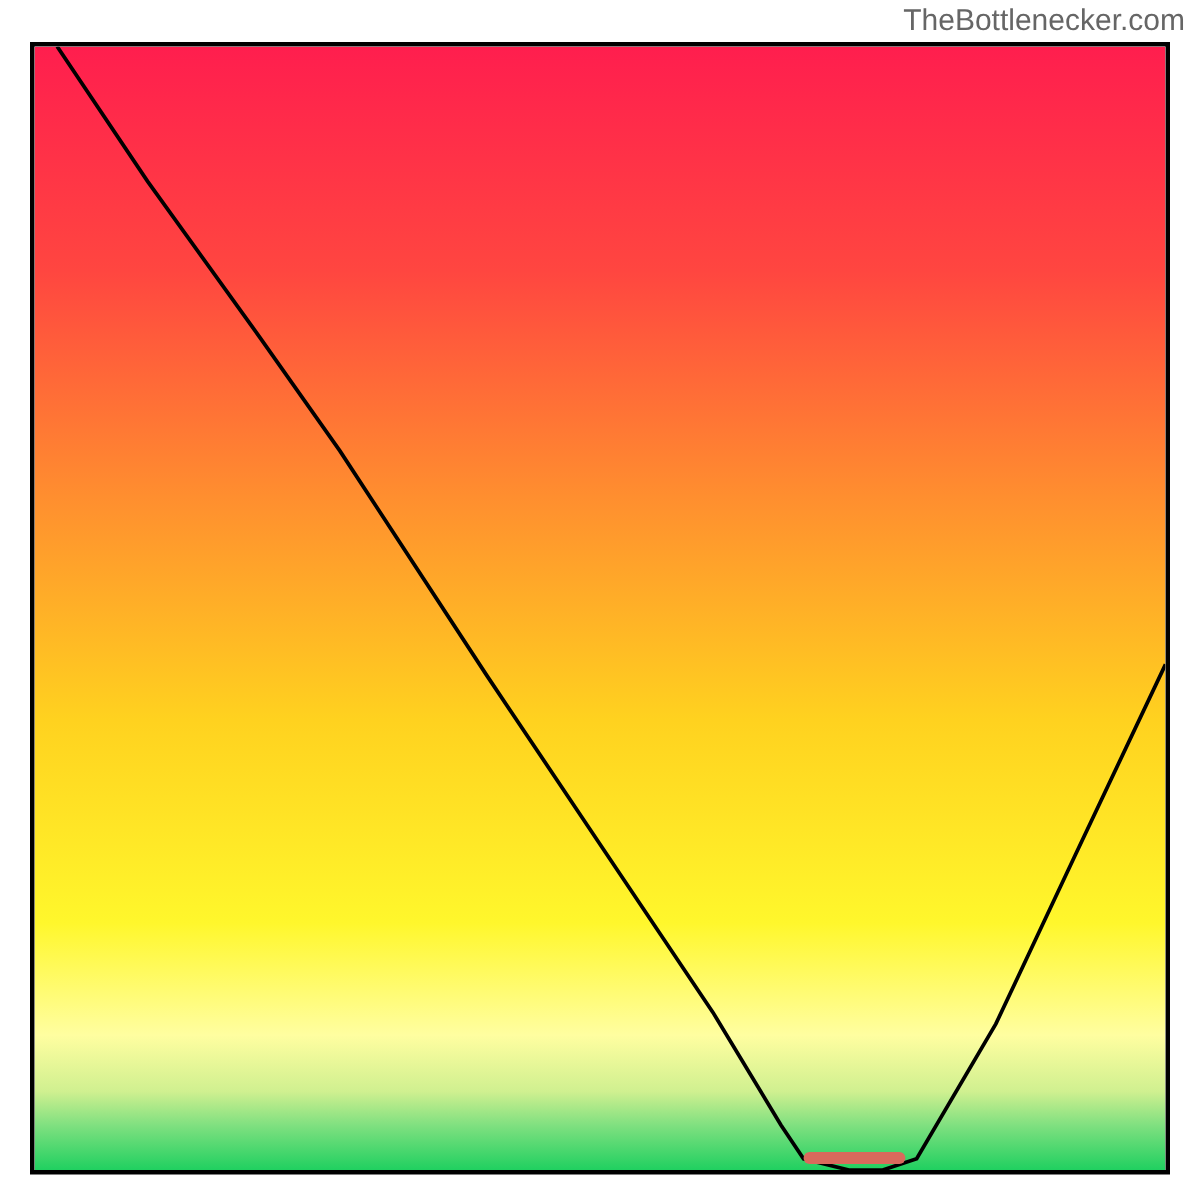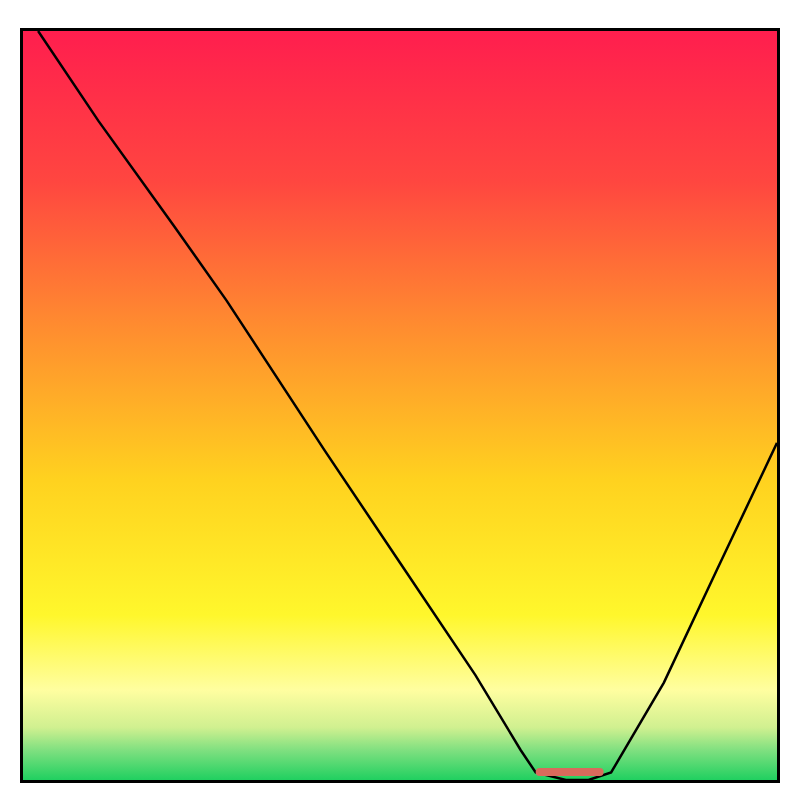--- a/index.html
+++ b/index.html
@@ -46,20 +46,21 @@
     top: 0;
     left: 0;
     width: 100%;
     height: 100%;
   }
 </style>
 </head>
 <body>
 
 <div class="container">
+  <div class="watermark">TheBottlenecker.com</div>
   <div class="plot-area">
     <svg class="gradient-bg" viewBox="0 0 754 749" preserveAspectRatio="none">
       <defs>
         <linearGradient id="bg-grad" x1="0%" y1="0%" x2="0%" y2="100%">
         <stop offset="0%" stop-color="#ff1e4e"></stop>
             <stop offset="20%" stop-color="#ff4640"></stop>
             <stop offset="40%" stop-color="#ff8e2f"></stop>
             <stop offset="60%" stop-color="#ffd21f"></stop>
             <stop offset="78%" stop-color="#fff72c"></stop>
             <stop offset="88%" stop-color="#fffea0"></stop>

